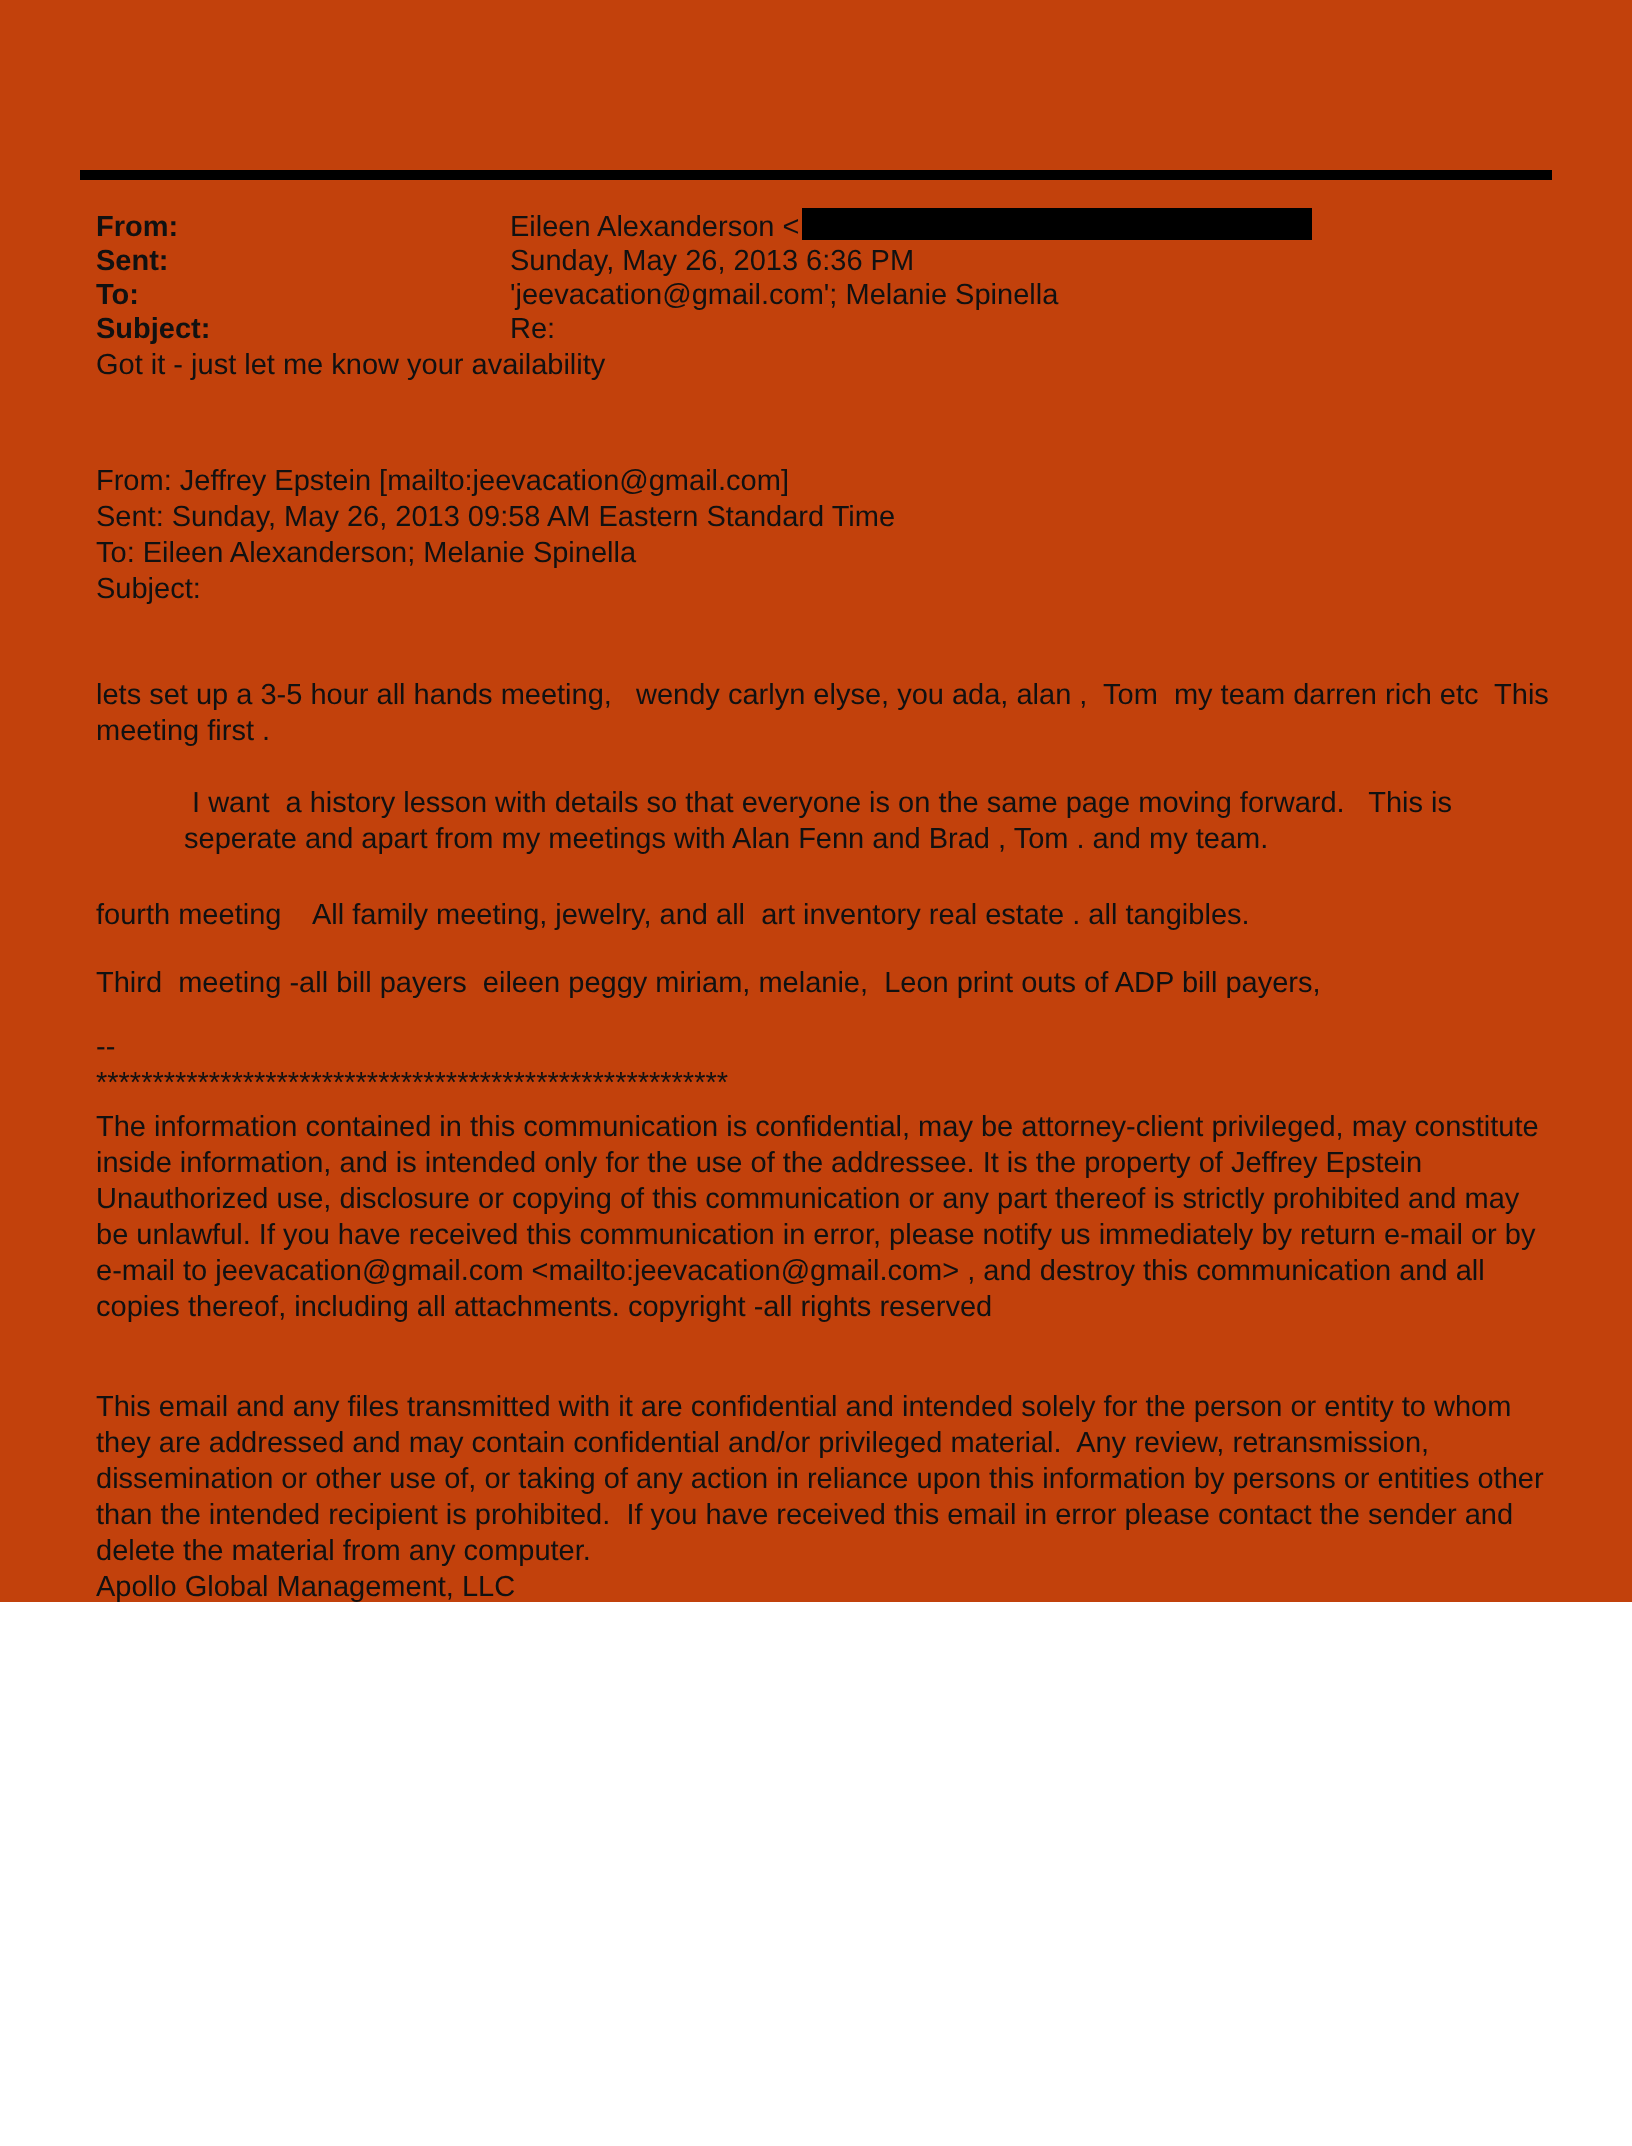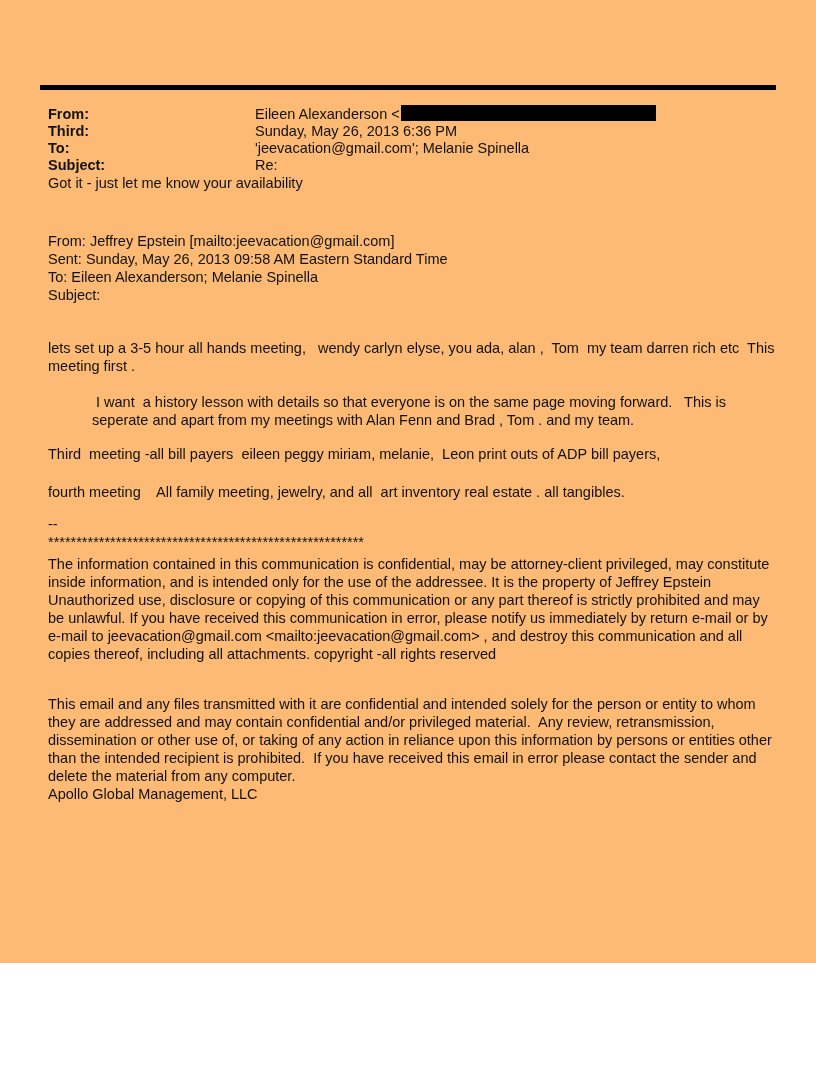--- a/index.html
+++ b/index.html
@@ -10,22 +10,22 @@
   body {
     width: 816px;
     height: 1073px;
     font-family: "Liberation Sans", sans-serif;
     color: #111111;
     position: relative;
   }
   .page {
     position: relative;
     width: 816px;
-    height: 963px;
-    background: #fdba74;
+    height: 801px;
+    background: #c2410c;
     overflow: hidden;
   }
   .top-rule {
     position: absolute;
     left: 40px;
     top: 85px;
     width: 736px;
     height: 5px;
     background: #000000;
   }
@@ -105,21 +105,21 @@
   <div class="top-rule"></div>
 
   <div class="content">
 
     <div class="hdr-block">
       <div class="hdr-row">
         <span class="hdr-label">From:</span>
         <span class="hdr-value"><span>Eileen Alexanderson &lt;</span><span class="redaction"></span></span>
       </div>
       <div class="hdr-row">
-        <span class="hdr-label">Third:</span>
+        <span class="hdr-label">Sent:</span>
         <span class="hdr-value">Sunday, May 26, 2013 6:36 PM</span>
       </div>
       <div class="hdr-row">
         <span class="hdr-label">To:</span>
         <span class="hdr-value">'jeevacation@gmail.com'; Melanie Spinella</span>
       </div>
       <div class="hdr-row">
         <span class="hdr-label">Subject:</span>
         <span class="hdr-value">Re:</span>
       </div>
@@ -129,22 +129,22 @@
 
     <div class="quoted-header">
       <div class="para">From: Jeffrey Epstein [mailto:jeevacation@gmail.com]</div>
       <div class="para">Sent: Sunday, May 26, 2013 09:58 AM Eastern Standard Time</div>
       <div class="para">To: Eileen Alexanderson; Melanie Spinella</div>
       <div class="para">Subject:</div>
     </div>
 
     <div class="para p1">lets set up a 3-5 hour all hands meeting,   wendy carlyn elyse, you ada, alan ,  Tom  my team darren rich etc  This meeting first .</div>
     <div class="para p2"> I want  a history lesson with details so that everyone is on the same page moving forward.   This is seperate and apart from my meetings with Alan Fenn and Brad , Tom . and my team.</div>
+    <div class="para p4">fourth meeting    All family meeting, jewelry, and all  art inventory real estate . all tangibles.</div>
     <div class="para p3">Third  meeting -all bill payers  eileen peggy miriam, melanie,  Leon print outs of ADP bill payers,</div>
-    <div class="para p4">fourth meeting    All family meeting, jewelry, and all  art inventory real estate . all tangibles.</div>
 
     <div class="sig-block">
       <div class="para">--</div>
       <div class="para">********************************************************</div>
     </div>
 
     <div class="para disclaimer-1">The information contained in this communication is confidential, may be attorney-client privileged, may constitute inside information, and is intended only for the use of the addressee. It is the property of Jeffrey Epstein Unauthorized use, disclosure or copying of this communication or any part thereof is strictly prohibited and may be unlawful. If you have received this communication in error, please notify us immediately by return e-mail or by e-mail to jeevacation@gmail.com &lt;mailto:jeevacation@gmail.com&gt; , and destroy this communication and all copies thereof, including all attachments. copyright -all rights reserved</div>
 
     <div class="para disclaimer-2">This email and any files transmitted with it are confidential and intended solely for the person or entity to whom they are addressed and may contain confidential and/or privileged material.  Any review, retransmission, dissemination or other use of, or taking of any action in reliance upon this information by persons or entities other than the intended recipient is prohibited.  If you have received this email in error please contact the sender and delete the material from any computer.</div>
 

